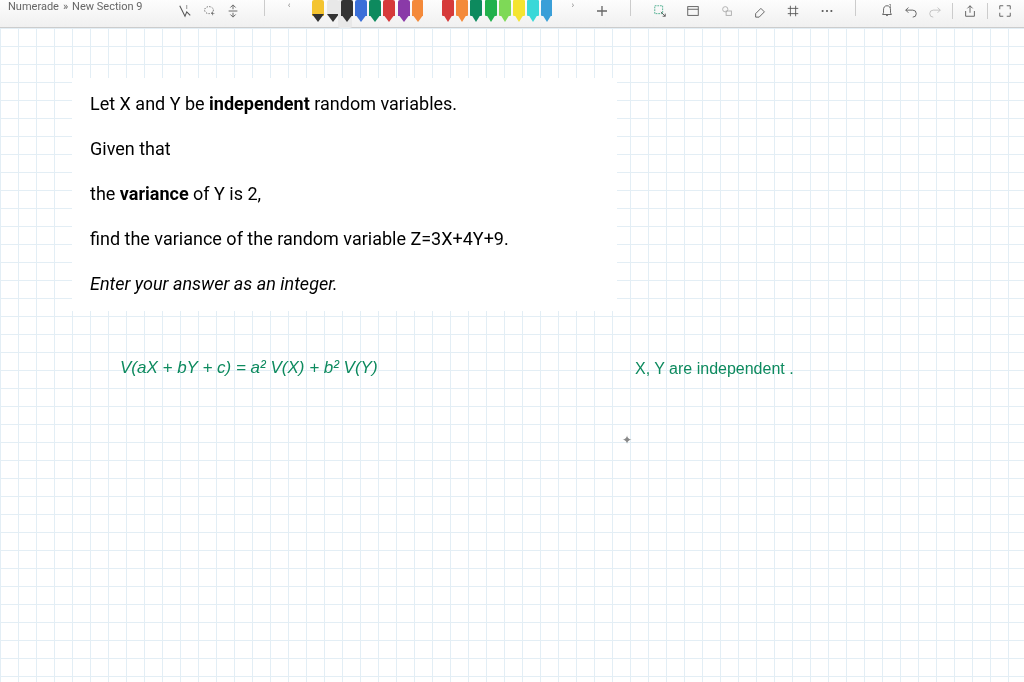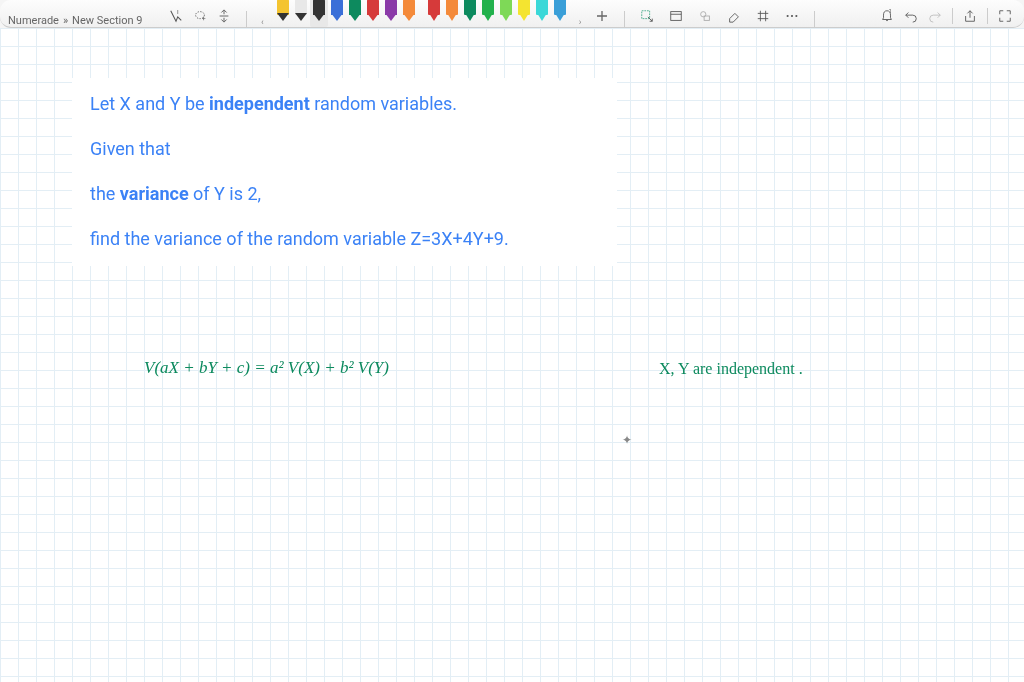--- a/index.html
+++ b/index.html
@@ -8,26 +8,25 @@
   background: #f5f5f5;
   width: 1024px;
   height: 682px;
   overflow: hidden;
 }
 .toolbar {
   height: 28px;
   background: linear-gradient(to bottom, #fdfdfd, #f0f0f0);
   border-bottom: 1px solid #ccc;
   display: flex;
-  align-items: flex-end;
+  align-items: flex-start;
   padding: 0 8px;
-  gap: 7px;
+  gap: 16px;
   font-size: 11px;
   color: #555;
-  border-radius: 11px;
 }
 .breadcrumb {
   display: flex;
   align-items: center;
   gap: 4px;
   color: #666;
   font-size: 11px;
   min-width: 150px;
 }
 .breadcrumb span { white-space: nowrap; }
@@ -115,34 +114,33 @@
   position: relative;
 }
 .problem-card {
   position: absolute;
   left: 72px;
   top: 50px;
   width: 545px;
   background: #fff;
   padding: 12px 18px 14px 18px;
   font-size: 18px;
-  color: #3b82f6;
+  color: #000000;
   line-height: 1.5;
 }
 .problem-card p { margin-bottom: 18px; }
 .problem-card p:last-child { margin-bottom: 0; }
 .problem-card .italic { font-style: italic; }
 .problem-card b { font-weight: 700; }
 .handwriting {
   position: absolute;
-  font-family: Liberation Serif, serif;
+  font-family: Liberation Sans, sans-serif;
   color: #0d8a5e;
   font-size: 17px;
   white-space: nowrap;
-  margin-left: 24px;
 }
 .hw-formula {
   left: 120px;
   top: 330px;
   font-style: italic;
 }
 .hw-note {
   left: 635px;
   top: 332px;
   font-size: 16px;
@@ -341,19 +339,20 @@
 <div class="canvas">
   <div class="problem-card">
     <p>
       <span>Let X and Y be </span><b>independent</b><span> random variables.</span>
     </p>
     <p>Given that</p>
     <p>
       <span>the </span><b>variance</b><span> of Y is 2,</span>
     </p>
     <p>find the variance of the random variable Z=3X+4Y+9.</p>
+    <p class="italic">Enter your answer as an integer.</p>
   </div>
 
   <div class="handwriting hw-formula">V(aX + bY + c)  =  a² V(X) + b² V(Y)</div>
   <div class="handwriting hw-note">X, Y  are  independent .</div>
 
   <div class="crosshair">✦</div>
 </div>
 
 </body></html>

